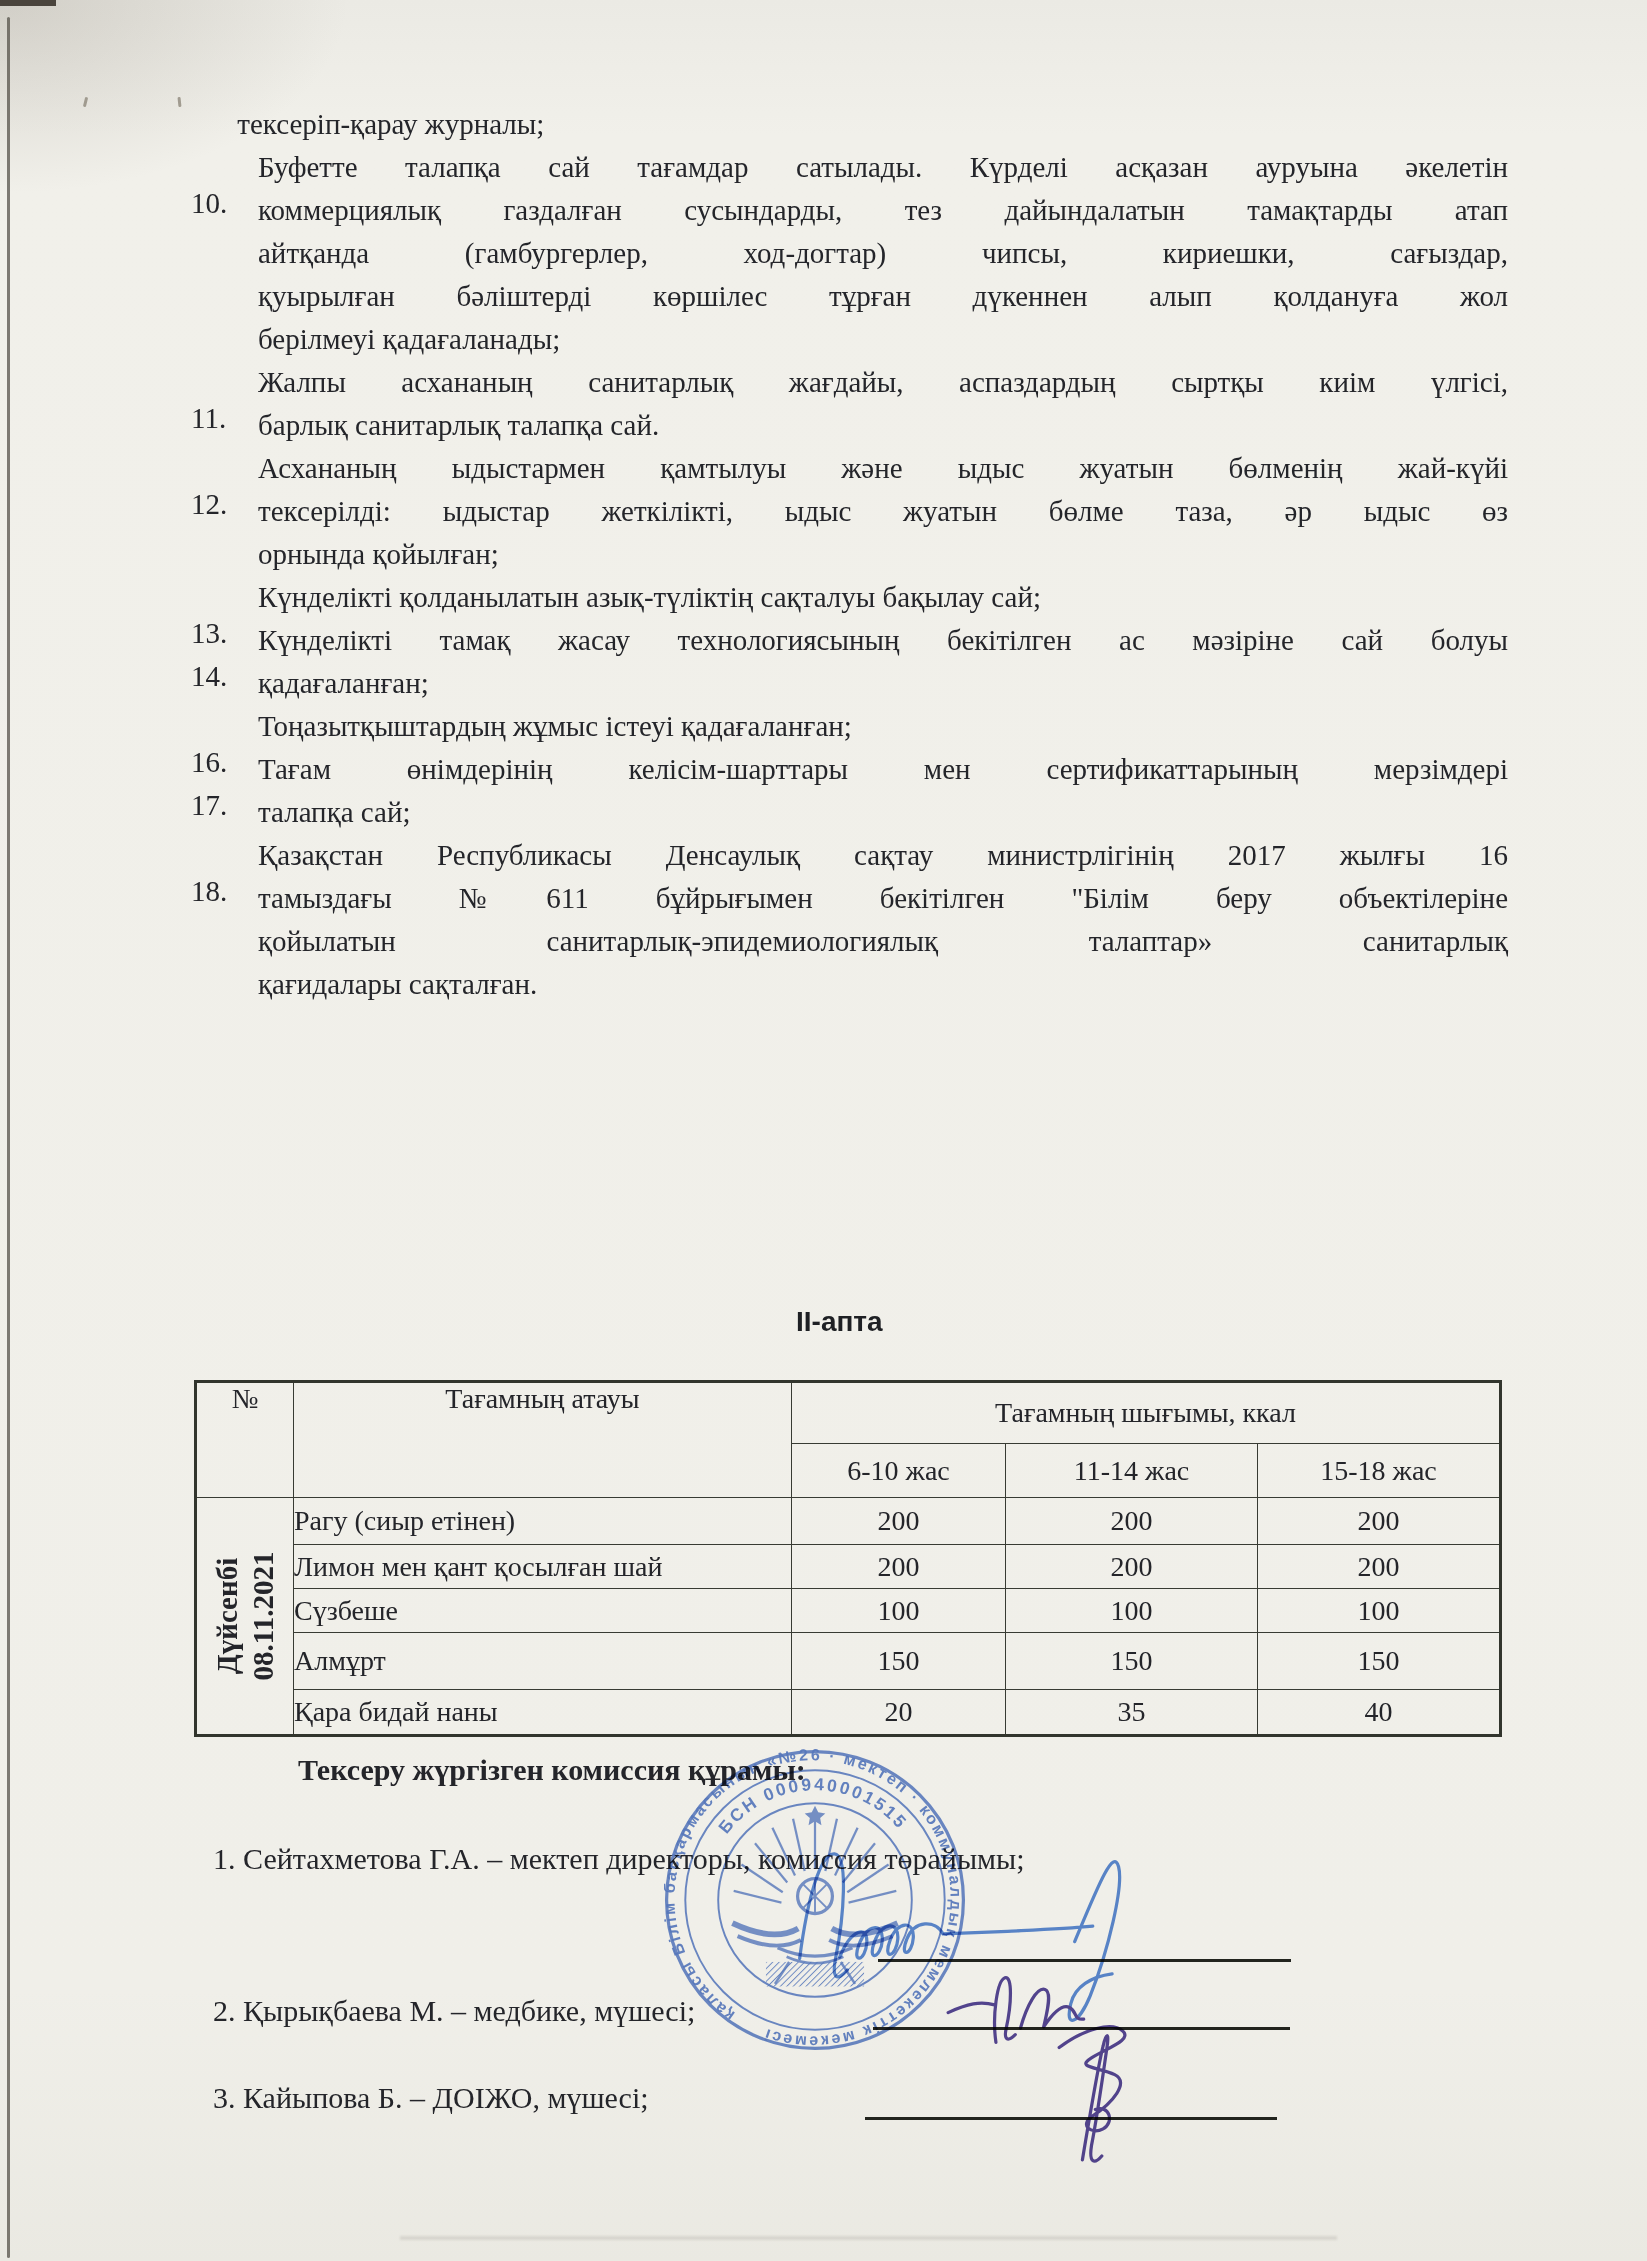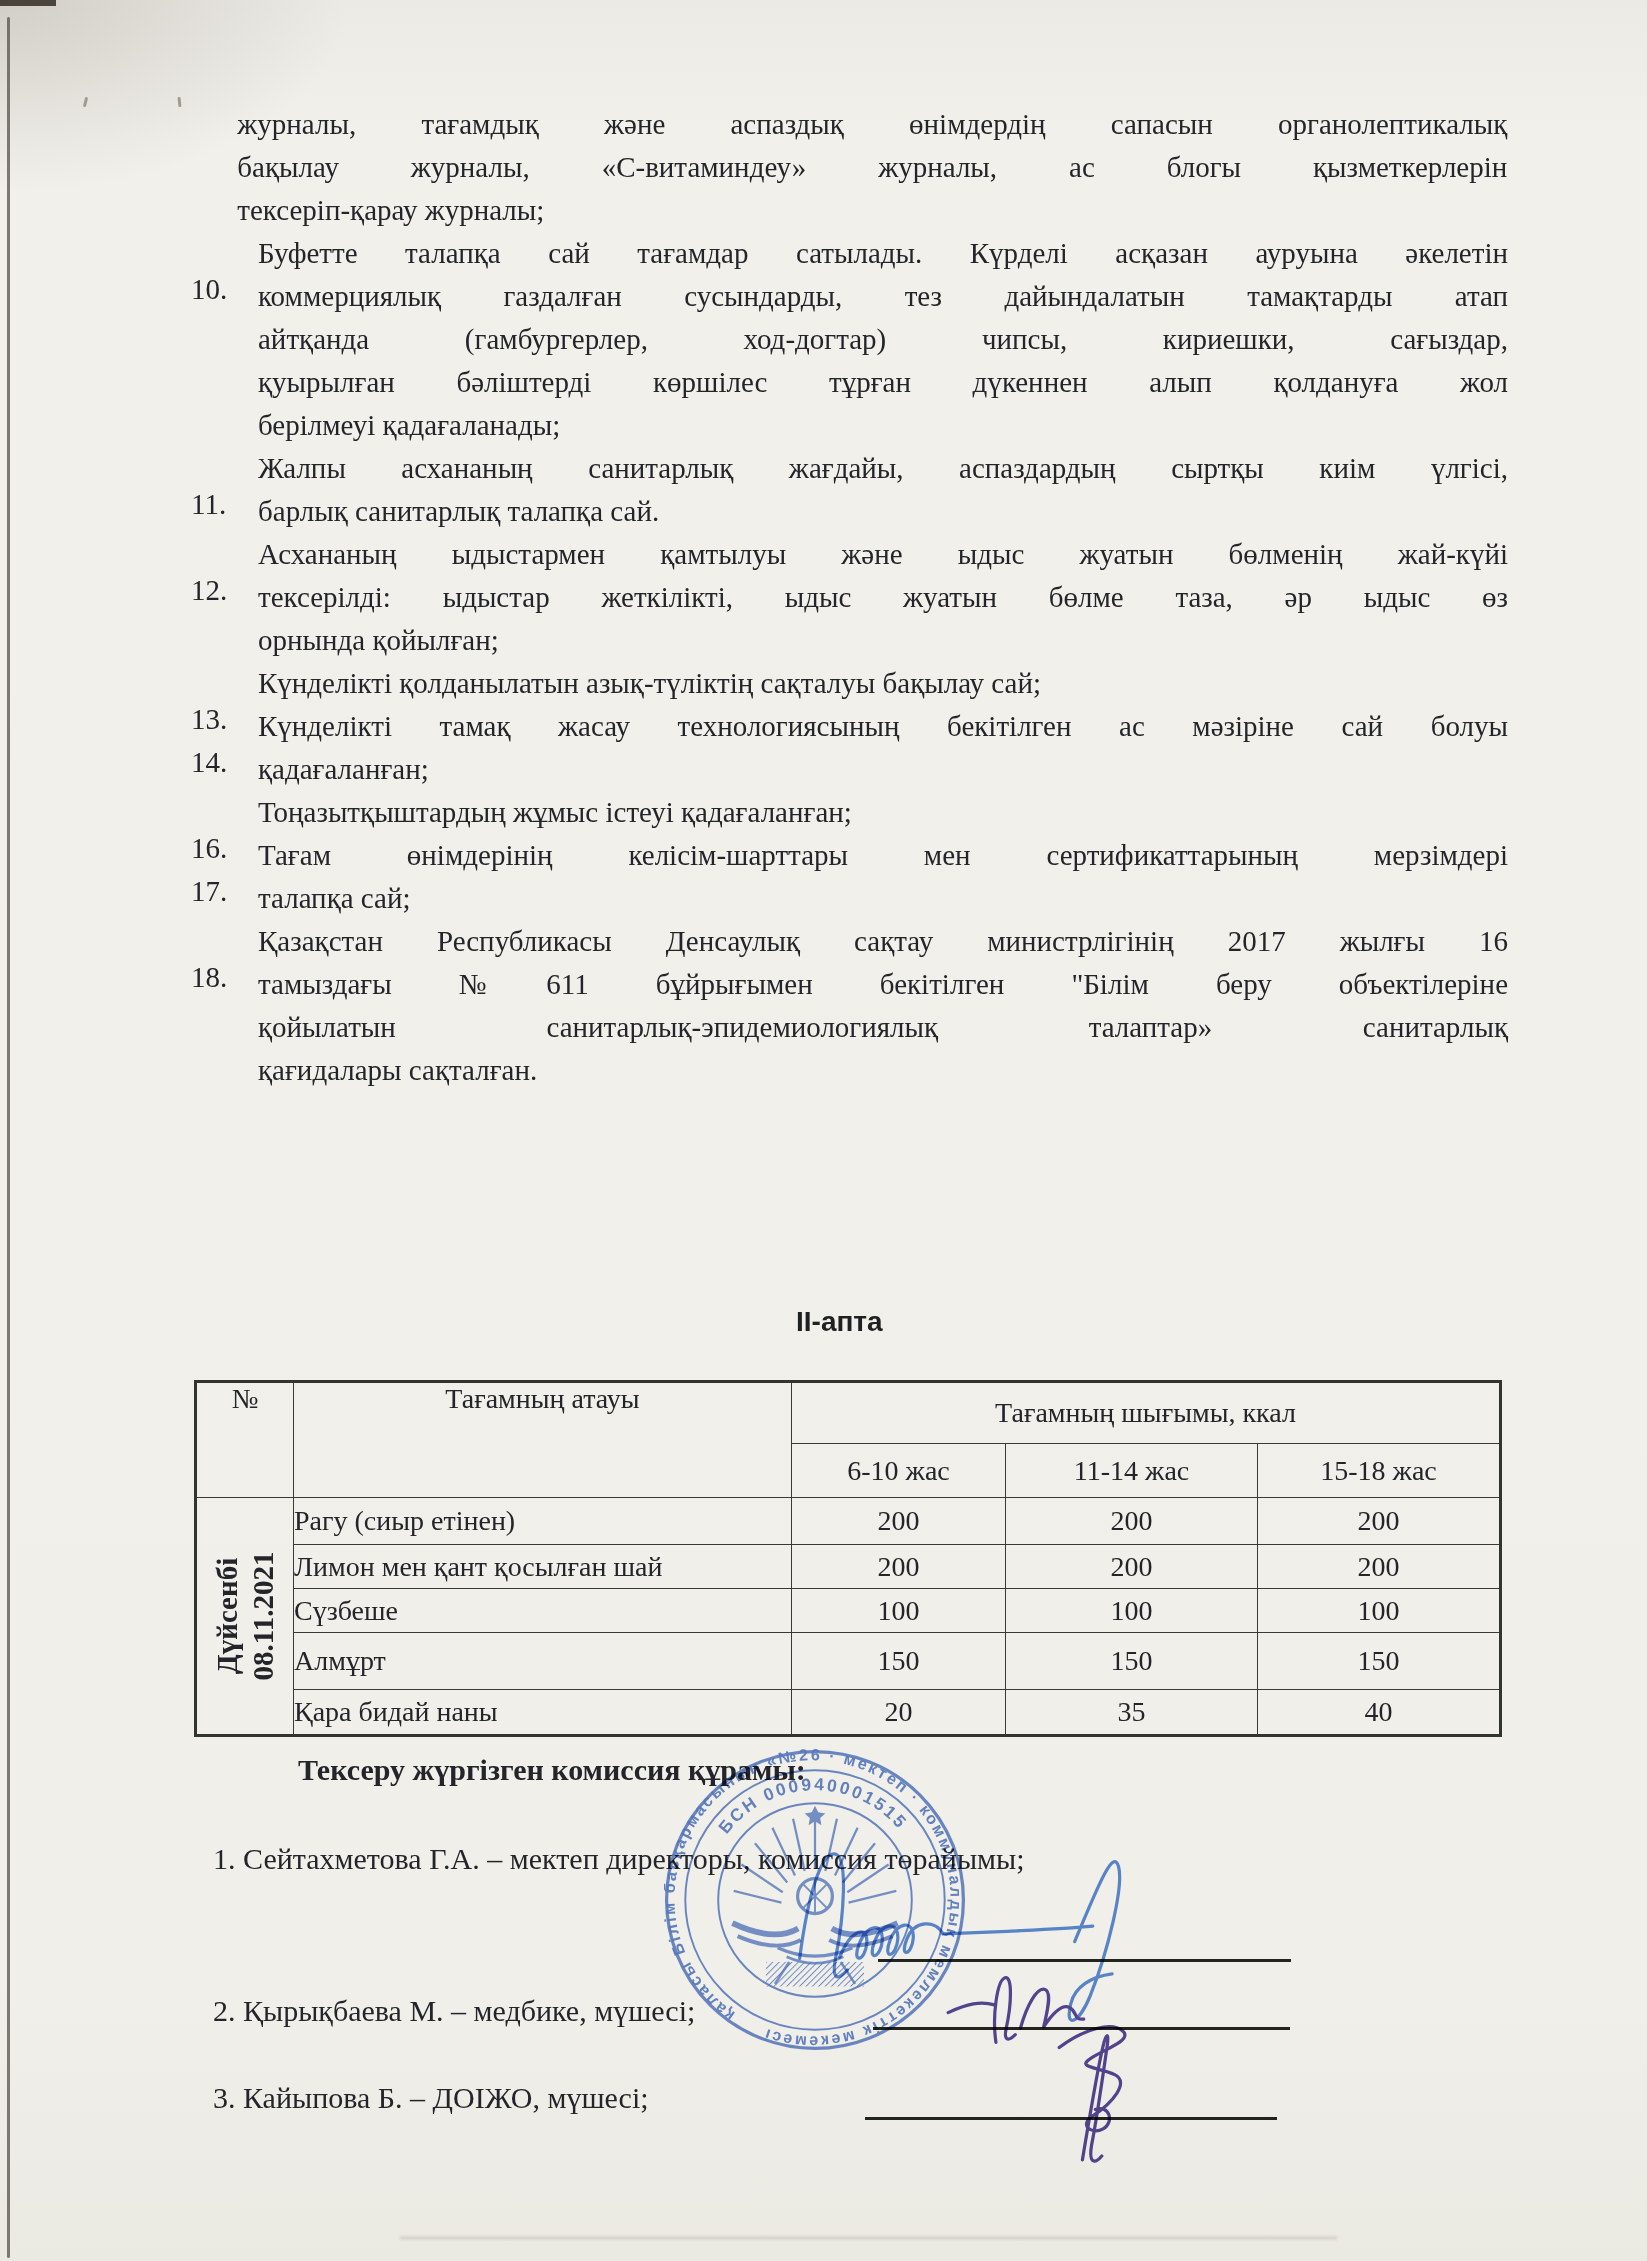--- a/index.html
+++ b/index.html
@@ -58,22 +58,20 @@
 <div class="page">
 
   <div class="edge-left"></div>
   <div class="edge-top"></div>
   <div class="staple" style="left:84px;top:97px;transform:rotate(14deg);"></div>
   <div class="staple" style="left:178px;top:97px;transform:rotate(-6deg);"></div>
   <div class="smudge-bottom"></div>
 
   <div class="body-text">
     <div class="para0">
-      <div class="jlines">журналы, тағамдық және  аспаздық өнімдердің сапасын органолептикалық
-бақылау журналы, «С-витаминдеу» журналы, ас блогы қызметкерлерін</div>
       <div class="jlast">тексеріп-қарау журналы;</div>
     </div>
 
     <div class="li">
       <span class="num">10.</span>
       <div class="jlines">Буфетте талапқа сай тағамдар сатылады. Күрделі асқазан ауруына әкелетін
 коммерциялық газдалған сусындарды, тез дайындалатын тамақтарды атап
 айтқанда (гамбургерлер, ход-догтар) чипсы, кириешки, сағыздар,
 қуырылған бәліштерді көршілес тұрған дүкеннен алып қолдануға жол</div>
       <div class="jlast">берілмеуі  қадағаланады;</div>

